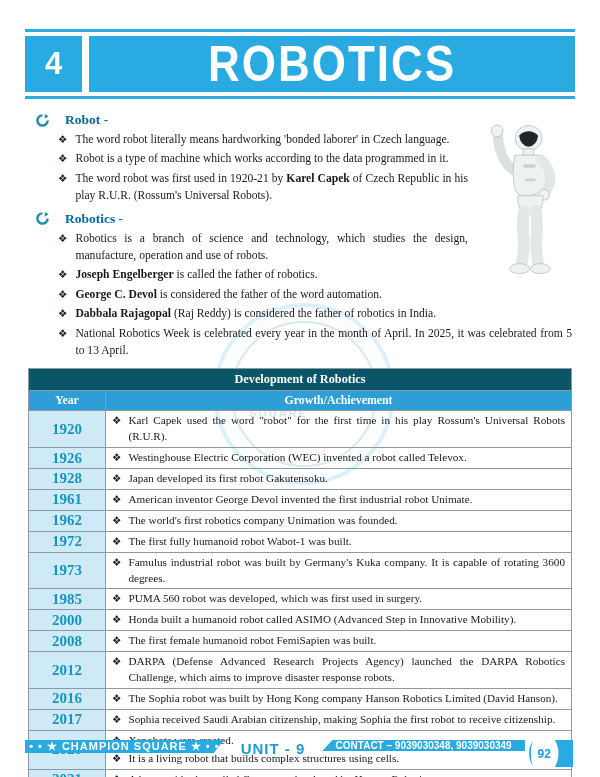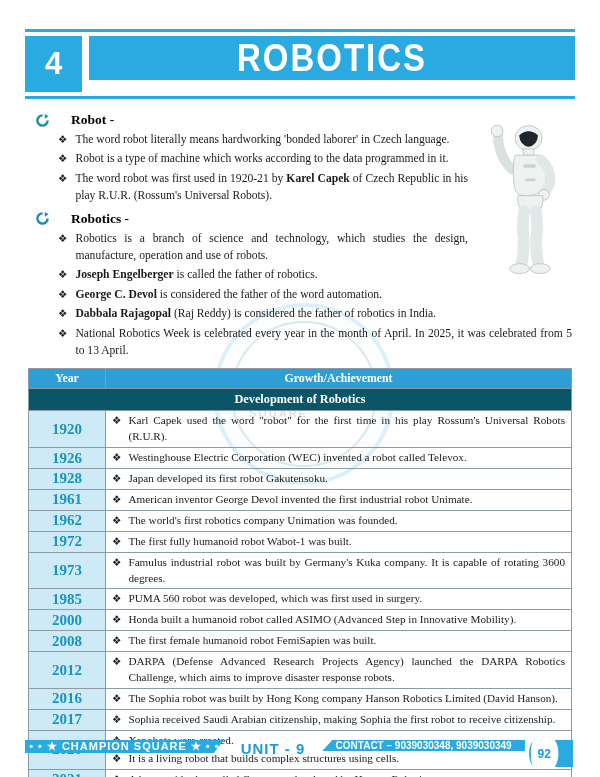--- a/index.html
+++ b/index.html
@@ -5,37 +5,37 @@
   html,body{margin:0;padding:0;background:#e8e8e8;}
   .page{width:600px;height:777px;position:relative;background:#fff;margin:0 auto;
         font-family:"Liberation Serif",serif;color:#1a1a1a;overflow:hidden;}
 
   
   .chapter-header{position:absolute;left:25px;right:25px;top:29px;}
   .rule{height:3px;background:#29ABE2;}
   .header-boxes{display:flex;gap:7px;margin:4px 0;}
   .num-box{width:57px;height:56px;background:#29ABE2;color:#fff;display:flex;align-items:center;justify-content:center;
            font-family:"Liberation Sans",sans-serif;font-weight:800;font-size:31px;transform-origin:center;}
-  .title-box{flex:1;height:44px;background:#29ABE2;color:#fff;display:flex;align-items:center;justify-content:center;
-             font-family:"Liberation Sans",sans-serif;font-weight:800;font-size:33px;letter-spacing:2px;}
+  .title-box{flex:1;height:56px;background:#29ABE2;color:#fff;display:flex;align-items:center;justify-content:center;
+             font-family:"Liberation Sans",sans-serif;font-weight:800;font-size:44px;letter-spacing:2px;}
   .title-box span{transform:scaleY(1.15);display:inline-block;}
 
   
   .watermark{position:absolute;left:213px;top:303px;width:174px;height:174px;border-radius:50%;
              border:4px solid #2aa9e0;opacity:.16;z-index:0;display:flex;flex-direction:row;
              align-items:center;justify-content:flex-start;background:radial-gradient(circle,#ffffff 55%,#bfe4f5 100%);}
   .watermark .wm-ring{position:absolute;inset:14px;border:2px solid #1b6f9e;border-radius:50%;}
   .watermark .wm-text{margin-top:26px;font-family:"Liberation Sans",sans-serif;font-weight:bold;font-size:11px;
                       color:#0d5a86;letter-spacing:2px;text-align:center;}
   .watermark .wm-stars{color:#0d5a86;font-size:12px;letter-spacing:4px;margin-top:4px;}
 
   
   .content{position:absolute;left:28px;right:28px;top:106px;z-index:1;}
   .robot-figure{float:right;width:94px;height:180px;margin:6px 0 2px 10px;}
-  .sec-heading{display:flex;align-items:center;gap:22px;color:#000000;font-weight:bold;font-size:13.5px;margin:6px 0 3px 8px;}
+  .sec-heading{display:flex;align-items:center;gap:16px;color:#0369a1;font-weight:bold;font-size:13.5px;margin:6px 0 3px 8px;}
   .circ-icon{width:13px;height:13px;display:inline-flex;}
   .bullet-item{display:flex;gap:8px;margin:2px 0 2px 30px;font-size:11.6px;line-height:1.5;}
   .diamond{flex:0 0 auto;color:#15222e;font-size:10.5px;padding-top:1px;}
   .bullet-text{display:block;text-align:justify;}
 
   
   .table-wrap{clear:both;margin-top:9px;}
   table.dev-table{width:100%;border-collapse:collapse;font-size:11.2px;background:transparent;}
   table.dev-table td{border:1px solid #8c9aa3;padding:1px 6px;vertical-align:middle;}
   .title-cell{background:#0B5568;color:#fff;text-align:center;font-weight:bold;font-size:12.3px;padding:3px 4px !important;}
@@ -166,25 +166,25 @@
             <span class="diamond">❖</span>
             <span class="bullet-text">National Robotics Week is celebrated every year in the month of April. In 2025, it was celebrated from 5 to 13 April.</span>
           </div>
         </div>
       </div>
 
     <div class="table-wrap">
       <table class="dev-table">
         <tbody id="dev-table-body">
           <tr>
+            <td class="title-cell" colspan="2">Development of Robotics</td>
+          </tr>
+          <tr>
             <td class="colhead-year">Year</td>
             <td class="colhead-ach">Growth/Achievement</td>
-          </tr>
-          <tr>
-            <td class="title-cell" colspan="2">Development of Robotics</td>
           </tr>
         <tr>
               <td class="year-cell">1920</td>
               <td class="ach-cell">
                 <div class="ach-line">
                   <span class="diamond">❖</span>
                   <span class="ach-text">Karl Capek used the word "robot" for the first time in his play Rossum's Universal Robots (R.U.R).</span>
                 </div>
               </td>
             </tr>

